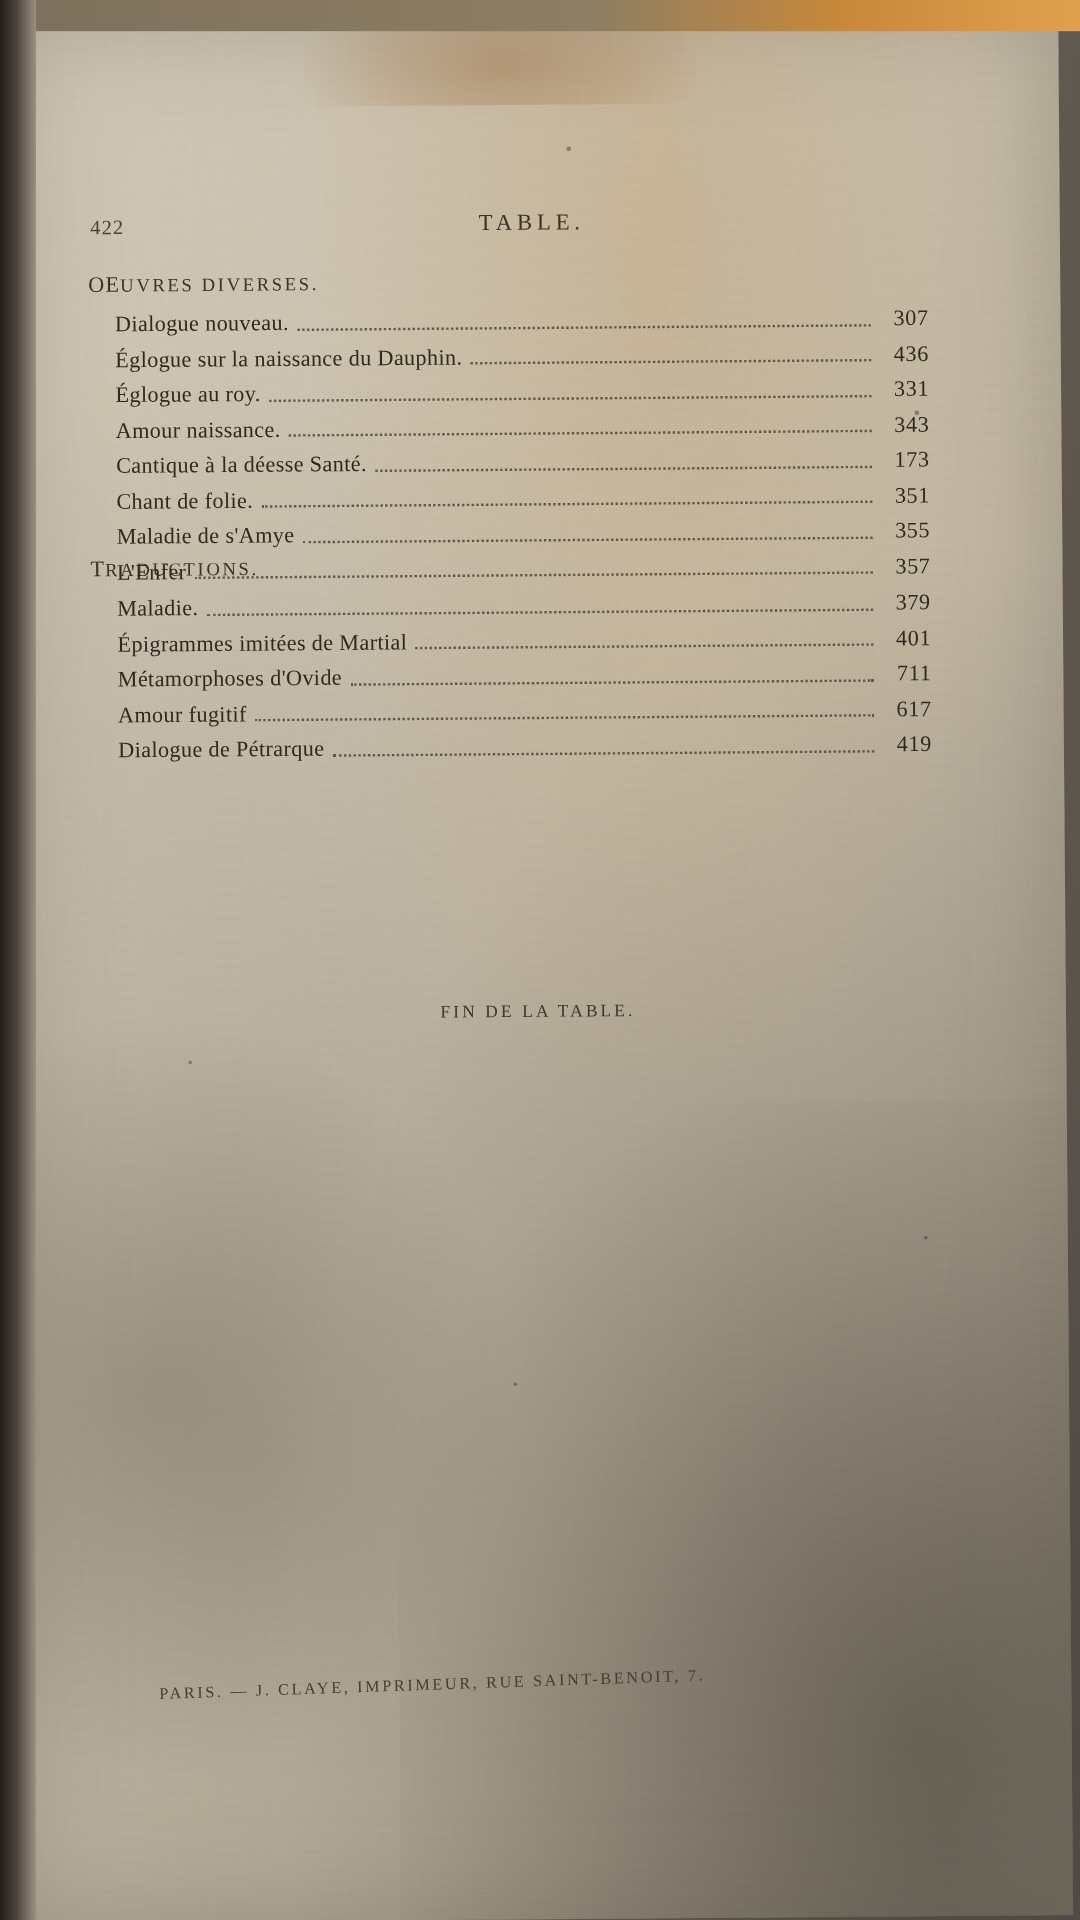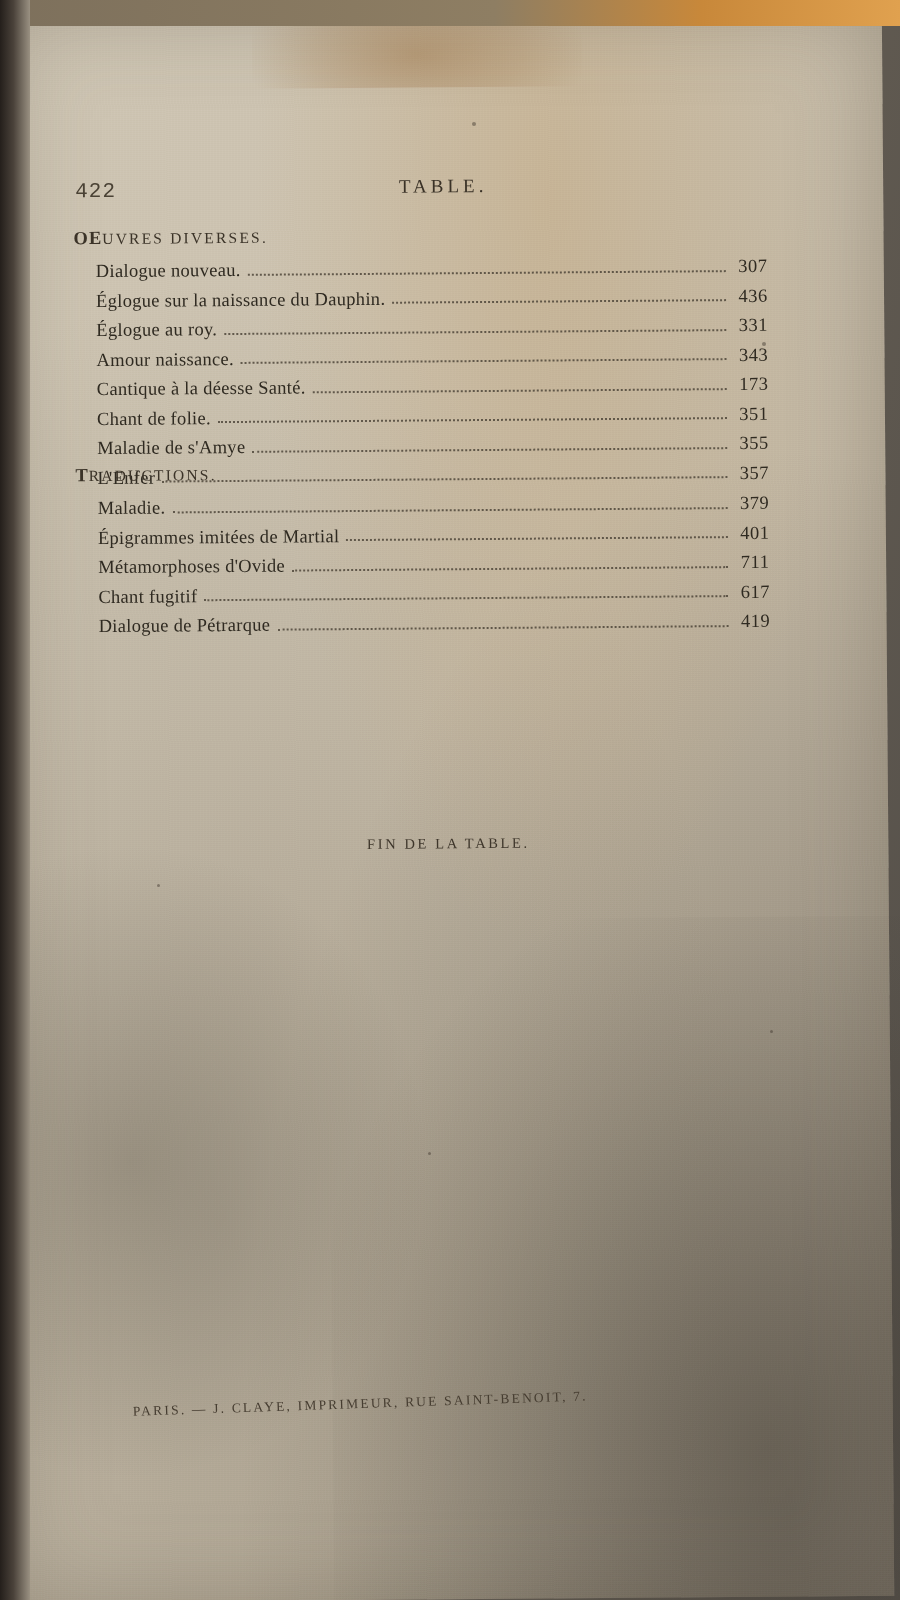--- a/index.html
+++ b/index.html
@@ -98,24 +98,24 @@
     left: 0; top: 0;
     width: 880px; height: 1592px;
     color: #30291f;
     z-index: 3;
   }
 
   .folio {
     position: absolute;
     left: 72px;
     top: 170px;
-    font-size: 21px;
+    font-size: 17px;
     letter-spacing: 1px;
     color: #4a4235;
-    font-family: Liberation Mono, monospace;
+    font-family: Liberation Serif, serif;
   }
   .head-title {
     position: absolute;
     left: 0; top: 168px;
     width: 880px;
     text-align: center;
     font-size: 19px;
     letter-spacing: 4px;
     color: #3a3227;
   }
@@ -128,21 +128,20 @@
   .section-title {
     font-size: 15.5px;
     letter-spacing: 2.2px;
     color: #3b3328;
     margin-bottom: 13px;
     white-space: nowrap;
   }
   .section-title .cap {
     font-size: 18.5px;
     letter-spacing: 1px;
-    font-weight: bold;
   }
 
   ul.toc {
     list-style: none;
     margin: 0;
     padding: 0;
   }
   ul.toc li {
     display: flex;
     align-items: flex-end;
@@ -160,21 +159,21 @@
     flex: 1 1 auto;
     margin: 0 6px 4px 7px;
     border-bottom: 2px dotted #4b4337;
     height: 1px;
     min-width: 10px;
     opacity: 0.82;
   }
   .entry-page {
     flex: 0 0 auto;
     width: 42px;
-    text-align: center;
+    text-align: right;
     letter-spacing: 0.5px;
   }
 
   #sec-oeuvres { top: 218px; }
   #sec-traductions { top: 455px; }
 
   .colophon-mid {
     position: absolute;
     left: 0;
     top: 828px;
@@ -285,21 +284,21 @@
             <span class="entry-label">Épigrammes imitées de Martial</span>
             <span class="dots"></span>
             <span class="entry-page">401</span>
           </li>
           <li>
             <span class="entry-label">Métamorphoses d'Ovide</span>
             <span class="dots"></span>
             <span class="entry-page">711</span>
           </li>
           <li>
-            <span class="entry-label">Chant fugitif</span>
+            <span class="entry-label">Amour fugitif</span>
             <span class="dots"></span>
             <span class="entry-page">617</span>
           </li>
           <li>
             <span class="entry-label">Dialogue de Pétrarque</span>
             <span class="dots"></span>
             <span class="entry-page">419</span>
           </li>
         </ul>
       </div>

